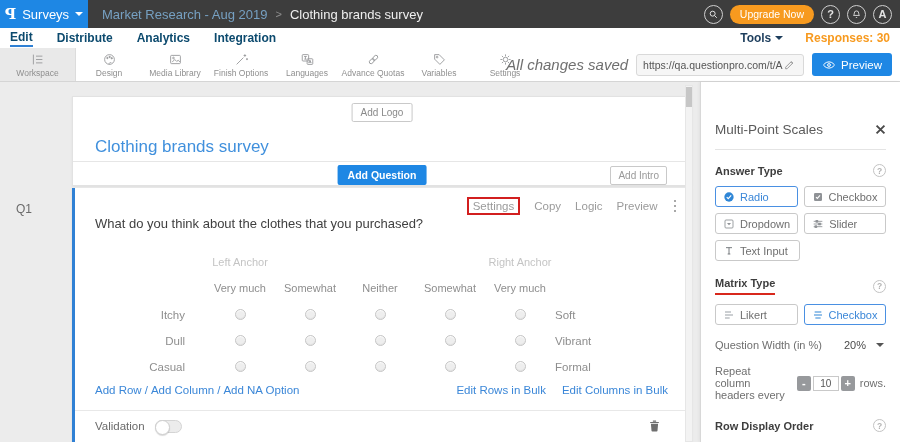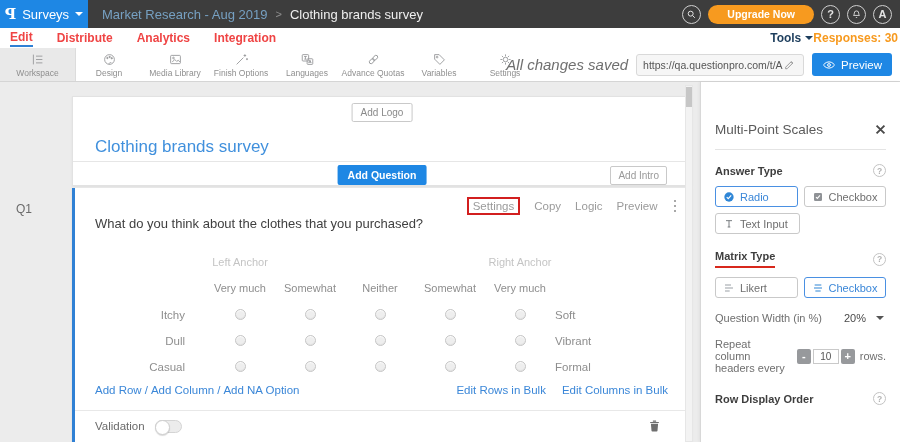--- a/index.html
+++ b/index.html
@@ -10,27 +10,27 @@
   .topbar { position:relative; height:28px; background:#3d3d3d; display:flex; align-items:stretch; }
   .brand { width:88px; background:#1e87e4; color:#fff; display:flex; align-items:center; justify-content:center; gap:6px; font-size:13px; cursor:pointer; }
   .brand .logo { font-weight:bold; font-size:15px; transform:scaleX(-1); display:inline-block; font-family:"DejaVu Serif",serif; }
   .caret { width:0; height:0; border-left:4px solid transparent; border-right:4px solid transparent; border-top:4px solid currentColor; display:inline-block; }
   .crumbs { display:flex; align-items:center; gap:8px; padding-left:14px; font-size:13px; }
   .crumb-parent { color:#76a0c2; cursor:pointer; }
   .crumb-sep { color:#8f8f8f; font-size:11px; }
   .crumb-current { color:#efefef; }
   .top-actions { position:absolute; right:8px; top:0; height:28px; display:flex; align-items:center; gap:7px; }
   .circle-btn { width:19px; height:19px; border:1.4px solid #cfcfcf; border-radius:50%; display:flex; align-items:center; justify-content:center; color:#e3e3e3; font-size:11px; font-weight:bold; cursor:pointer; background:transparent; }
-  .upgrade { background:#f79a1f; color:#fff; border:none; border-radius:10px; height:19px; padding:0 19px; font-size:10.5px; font-weight:bold; cursor:pointer; }
+  .upgrade { background:#f79a1f; color:#fff; border:none; border-radius:10px; height:19px; padding:0 10px; font-size:10.5px; font-weight:normal; cursor:pointer; }
 
   
   .menubar { position:relative; height:20px; background:#fff; display:flex; align-items:center; gap:24px; padding:0 10px; }
-  .menu-item { font-size:12px; font-weight:bold; color:#ef4444; cursor:pointer; padding:1px 0; }
+  .menu-item { font-size:12px; font-weight:bold; color:#0c4a6e; cursor:pointer; padding:1px 0; }
   .menu-item.active { border-bottom:2px solid #2f80d4; }
-  .menu-right { position:absolute; right:2px; display:flex; align-items:center; }
+  .menu-right { position:absolute; right:10px; display:flex; align-items:center; gap:22px; }
   .tools { font-size:12px; font-weight:bold; color:#1d3e5d; display:flex; align-items:center; gap:4px; cursor:pointer; }
   .responses { font-size:12px; font-weight:bold; color:#f79a1f; cursor:pointer; }
 
   
   .toolbar { position:relative; height:34px; background:#fff; border-bottom:1px solid #d5d5d5; display:flex; align-items:stretch; }
   .tb-item { width:66px; display:flex; flex-direction:column; align-items:center; justify-content:center; gap:1px; cursor:pointer; color:#97999b; }
   .tb-item.active { width:76px; background:#e9e9e9; border-right:1px solid #dcdcdc; }
   .tb-item svg { width:15px; height:15px; stroke:#97999b; fill:none; stroke-width:1.2; }
   .tb-label { font-size:8.5px; color:#8f8f8f; white-space:nowrap; }
   .tb-right { position:absolute; right:8px; top:0; height:33px; display:flex; align-items:center; gap:8px; }
@@ -373,20 +373,38 @@
         <div class="opt">
           <svg viewBox="0 0 18 18">
               <rect x="3" y="3" width="12" height="12" rx="2" fill="#8f9296"></rect>
               <path d="M6 9.2l2 2 4-4.5" stroke="#fff" stroke-width="1.6" fill="none"></path>
             </svg>
           <span>Checkbox</span>
         </div>
       </div>
       <div class="opt-grid">
         <div class="opt">
+          <svg viewBox="0 0 18 18">
+              <rect x="3" y="3" width="12" height="12" rx="1.5" fill="none" stroke="#8f9296" stroke-width="1.3"></rect>
+              <path d="M6 7.5l3 3.5 3-3.5z" fill="#8f9296"></path>
+            </svg>
+          <span>Dropdown</span>
+        </div>
+        <div class="opt">
+          <svg viewBox="0 0 18 18" stroke="#8f9296" stroke-width="1.3" fill="#8f9296">
+              <path d="M2.5 5h13M2.5 9h13M2.5 13h13" fill="none"></path>
+              <rect x="6" y="3.7" width="2.6" height="2.6"></rect>
+              <rect x="10" y="7.7" width="2.6" height="2.6"></rect>
+              <rect x="4.5" y="11.7" width="2.6" height="2.6"></rect>
+            </svg>
+          <span>Slider</span>
+        </div>
+      </div>
+      <div class="opt-grid">
+        <div class="opt">
           <svg viewBox="0 0 18 18" stroke="#6f7377" stroke-width="1.4" fill="none">
               <path d="M4.5 4h9M9 4v9.5"></path>
               <path d="M7 13.5h4"></path>
             </svg>
           <span>Text Input</span>
         </div>
       </div>
 
       <div class="sec-row" style="margin-top:16px;">
         <span class="sec-label red-underline">Matrix Type</span>

